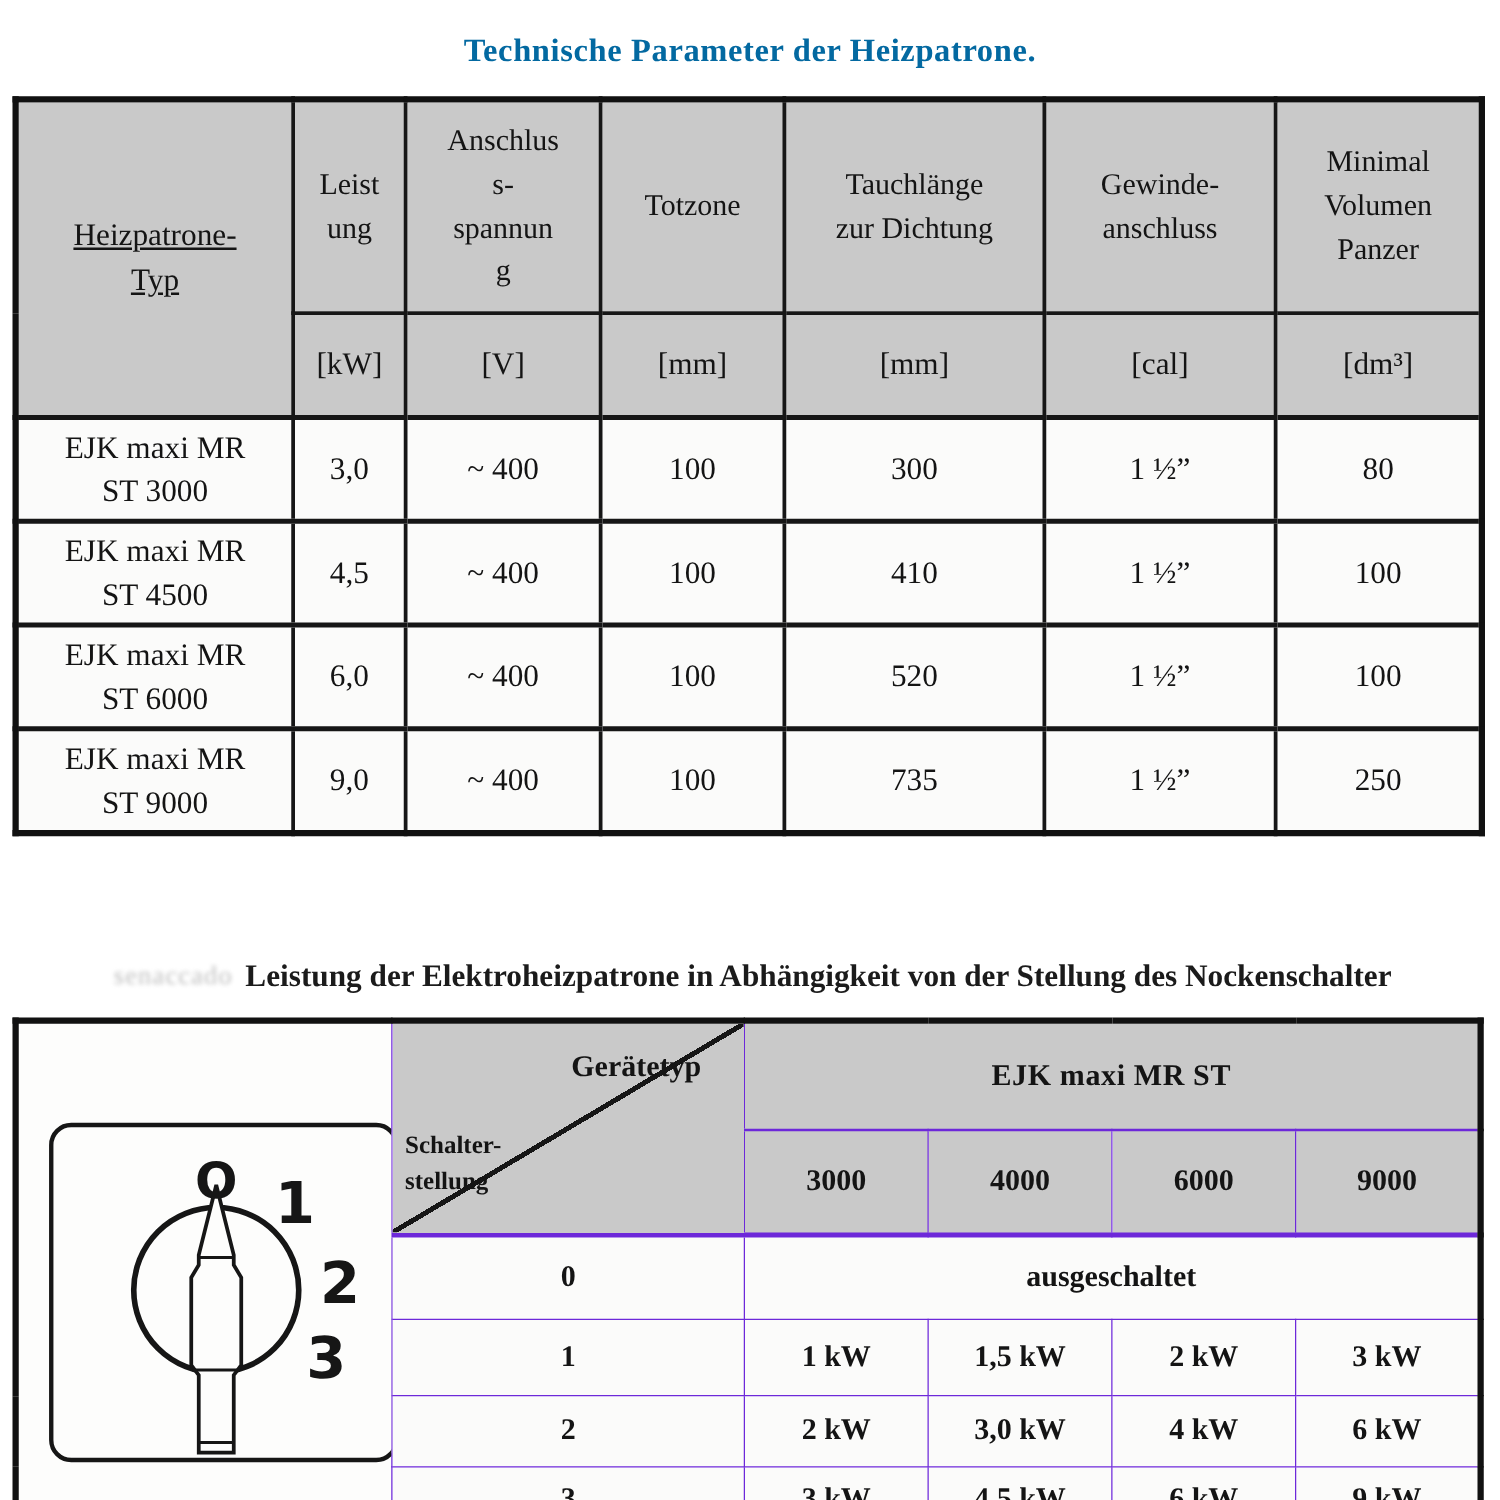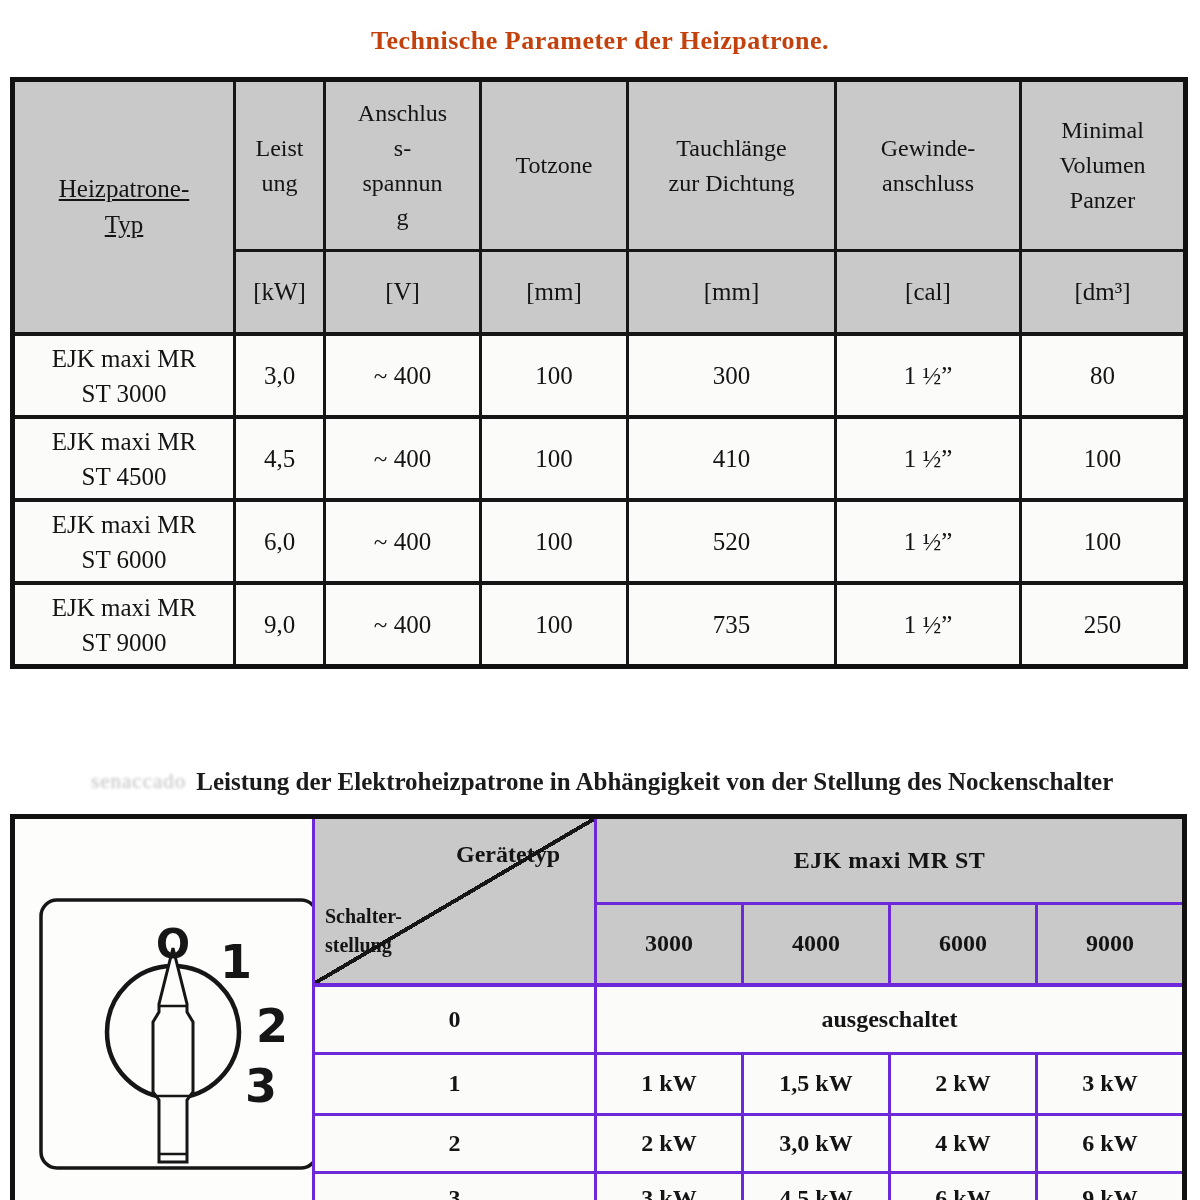--- a/index.html
+++ b/index.html
@@ -4,37 +4,37 @@
 <style>
   html,body{margin:0;padding:0;background:#ffffff;}
   .page{
     position:relative;width:1200px;height:1200px;overflow:hidden;
     background:#ffffff;color:#141414;
     font-family:"Liberation Serif","DejaVu Serif",serif;
     filter:blur(0.3px);
   }
   .title1{
     padding-top:26px;text-align:center;
-    font-size:26px;font-weight:bold;letter-spacing:0.5px;color:#c2410c;
+    font-size:26px;font-weight:bold;letter-spacing:0.5px;color:#0369a1;
   }
   table{border-collapse:collapse;table-layout:fixed;}
   .t1{margin:21px 0 0 10px;width:1173px;}
   .t1 td{
     border:3px solid #161616;text-align:center;vertical-align:middle;
     white-space:pre-line;padding:0 4px;overflow:hidden;
   }
   .t1 .hdr td{background:#c9c9c9;font-size:24px;line-height:1.45;}
   .t1 td.typehead{background:#c9c9c9;font-size:25px;text-decoration:underline;}
   .t1 tr.units td{height:80px;font-size:25px;margin-top:20px;}
   .t1 tr.hrow td{height:167px;}
   .t1 tr.data td{height:79px;background:#fbfbfa;font-size:25px;border-top-width:4px;line-height:1.4;}
   .t1{border:5px solid #111;}
   .t2{border:5px solid #111;margin:0 0 0 10px;width:1172px;}
   .t2 td{
-    border:3px solid #6d28d9;text-align:center;vertical-align:middle;
+    border:1px solid #6d28d9;text-align:center;vertical-align:middle;
     font-weight:bold;font-size:24px;white-space:pre-line;overflow:hidden;
   }
   .t2 td.grey{background:#c9c9c9;}
   .t2 td.white{background:#fbfbfa;}
   .switchcell{background:#fdfdfc;padding:0;}
   .diagcell{position:relative;padding:0;}
   .diagline{
     position:absolute;inset:0;
     background-image:linear-gradient(to bottom right,
       transparent calc(50% - 2px), #161616 calc(50% - 2px),

